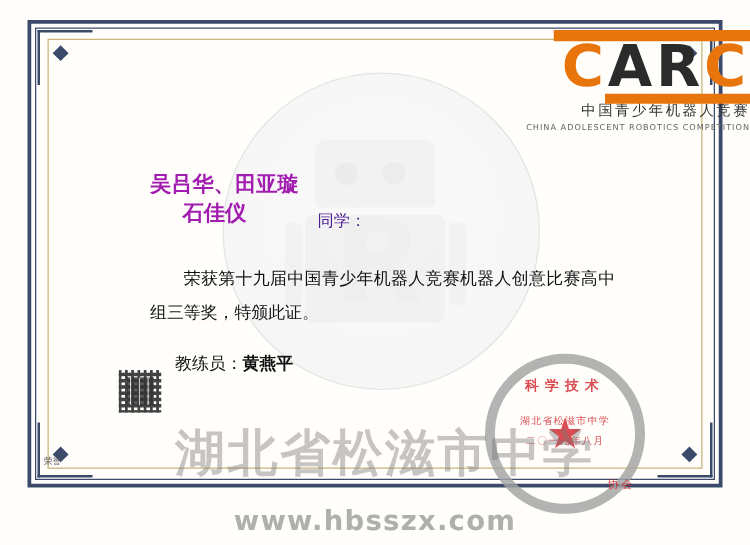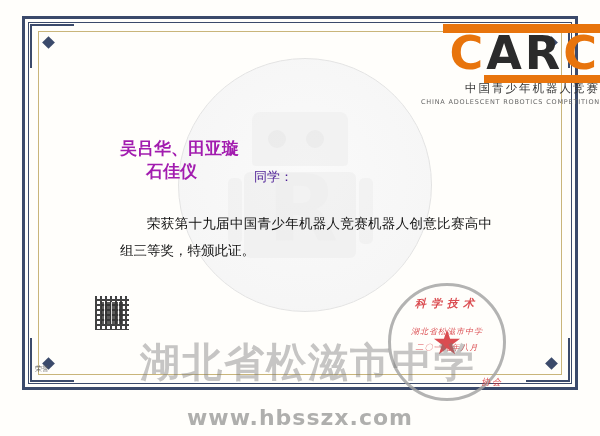--- a/index.html
+++ b/index.html
@@ -288,23 +288,22 @@
   }
 
   
   .seal {
     position: absolute;
     left: 388px;
     top: 283px;
     width: 112px;
     height: 112px;
     border-radius: 50%;
-    border: 3px solid #a3a3a3;
+    border: 8px solid #a3a3a3;
     opacity: 0.82;
-    font-style: italic;
   }
   .seal-star {
     position: absolute;
     left: 50%;
     top: 50%;
     transform: translate(-50%, -50%);
     font-size: 34px;
     color: #d3262c;
     line-height: 34px;
   }
@@ -423,20 +422,23 @@
 
 
   <div class="names">
     <div>吴吕华、田亚璇</div>
     <div class="line2">石佳仪</div>
   </div>
   <div class="classmate">同学：</div>
 
   <div class="body-text">荣获第十九届中国青少年机器人竞赛机器人创意比赛高中组三等奖，特颁此证。</div>
 
+  <div class="coach">
+    <span>教练员：</span><span class="coach-name">黄燕平</span>
+  </div>
 
 
   <div class="qr">
     <div class="qr-inner"></div>
   </div>
 
   <div class="seal">
     <div class="seal-text-top">科学技术</div>
     <div class="seal-text-mid">湖北省松滋市中学</div>
     <div class="seal-text-mid2">二〇一九年八月</div>

